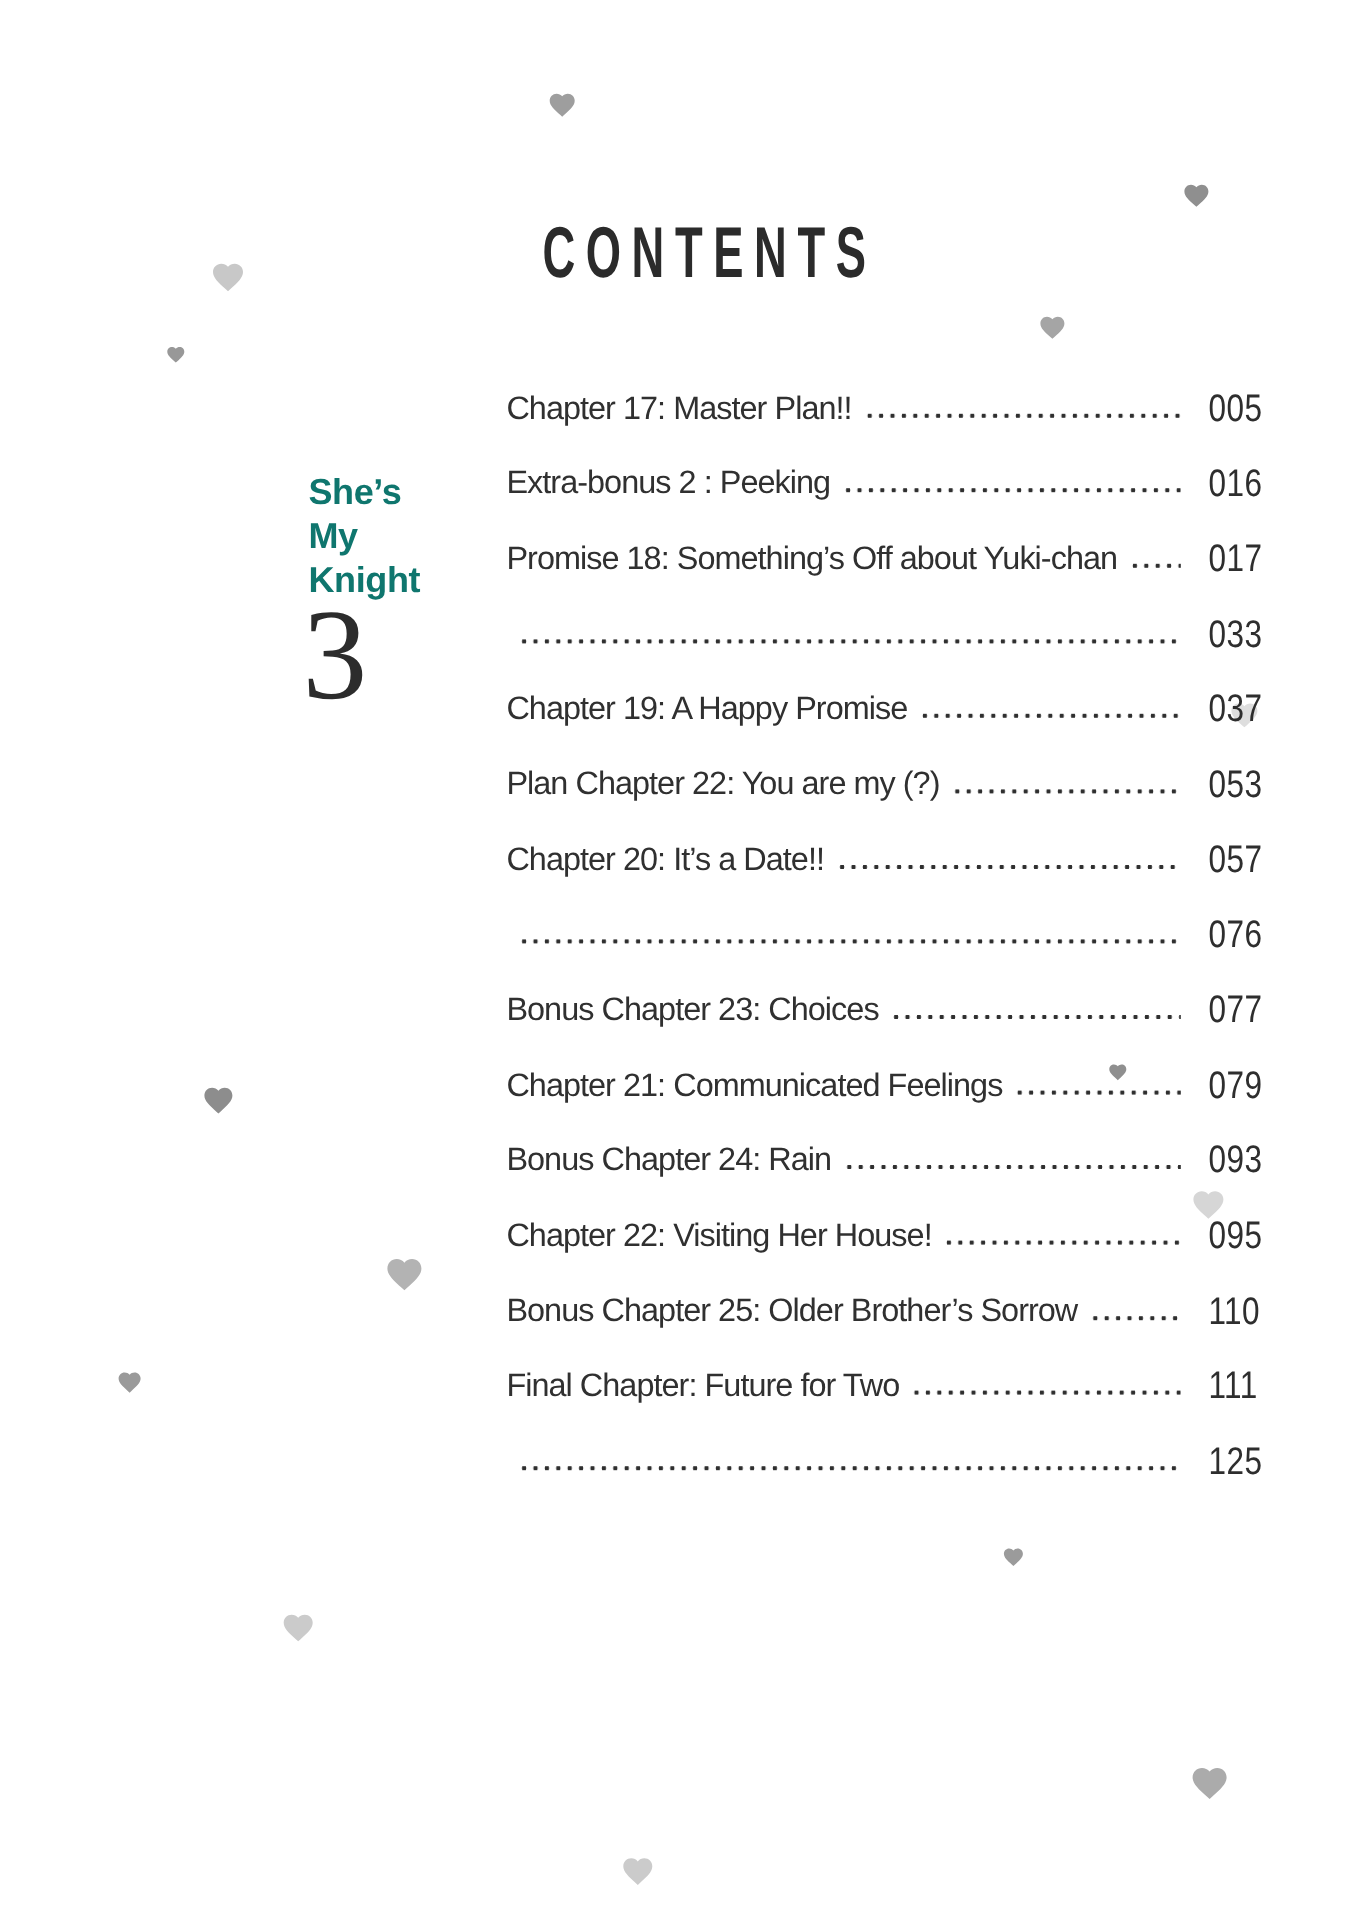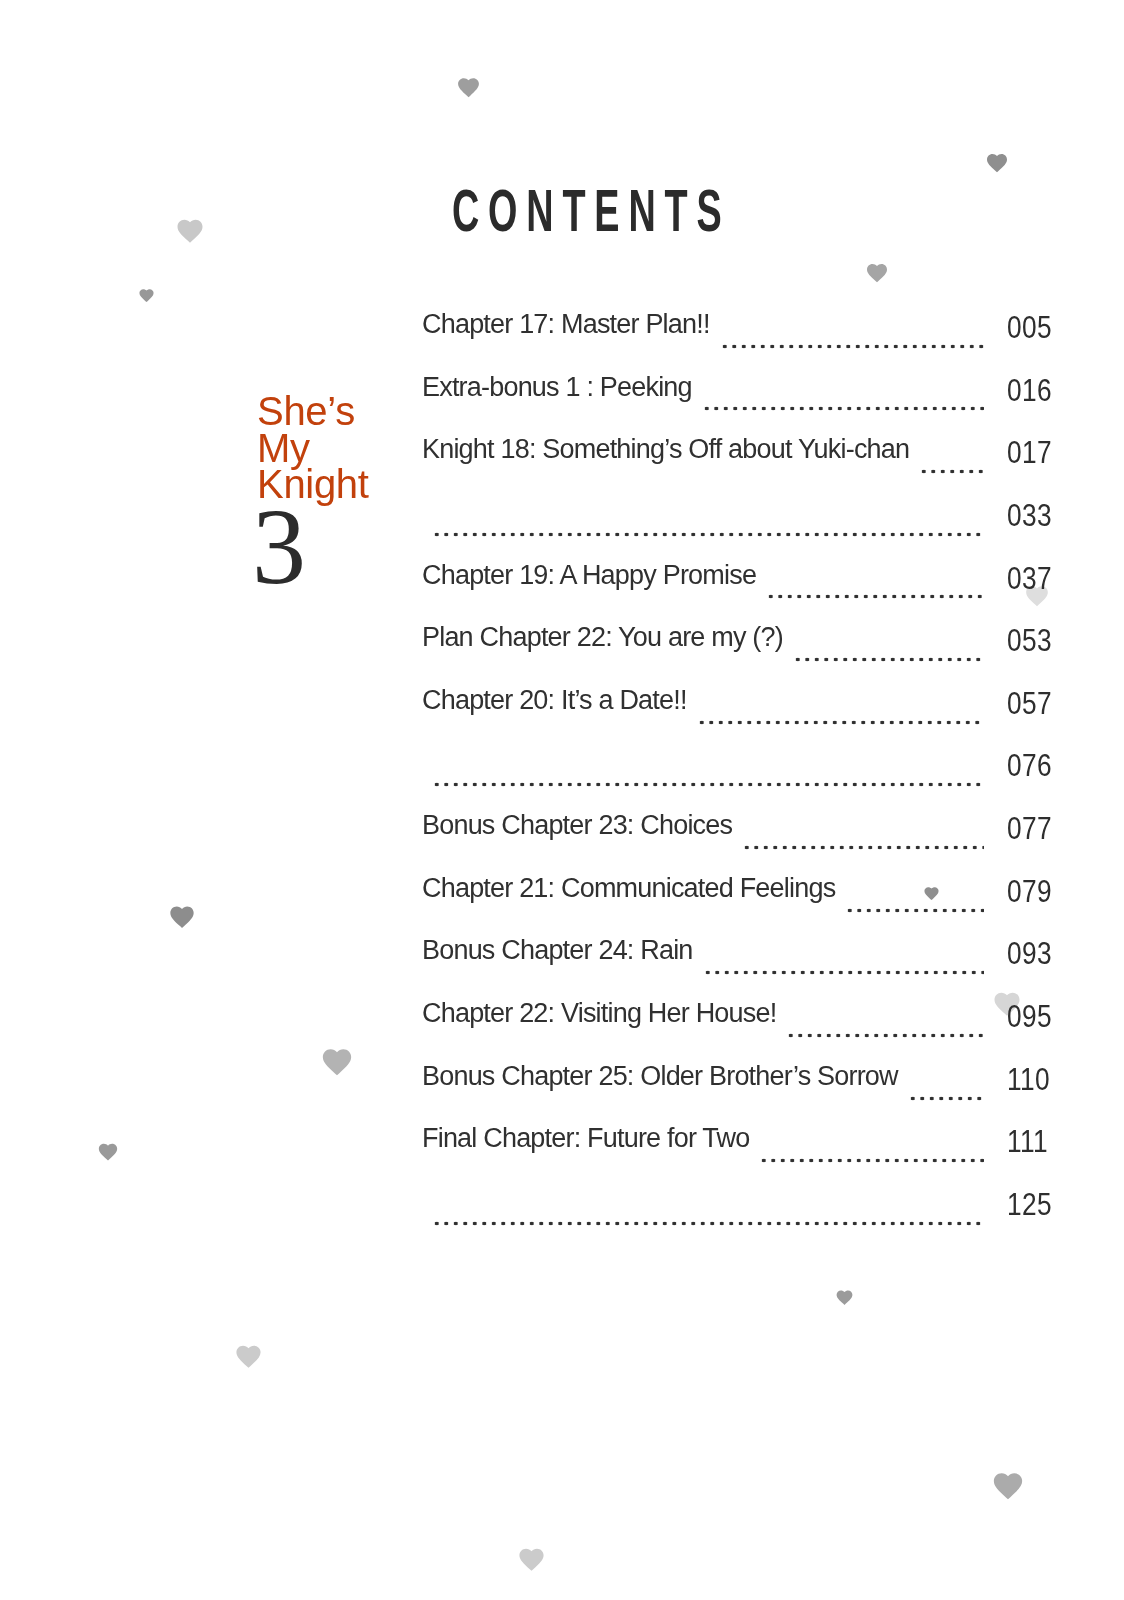--- a/index.html
+++ b/index.html
@@ -40,24 +40,25 @@
     color: #2b2b2b;
     transform: scaleX(0.63);
     transform-origin: left top;
     white-space: nowrap;
   }
   .volume {
     position: absolute;
     left: 257px;
     top: 369px;
     z-index: 1;
-    font-size: 40px;
+    font-size: 30px;
     line-height: 36.6px;
     letter-spacing: -0.3px;
-    color: #c2410c;
+    color: #0f766e;
+    font-weight: bold;
   }
   .volume-number {
     position: absolute;
     left: 252px;
     top: 469px;
     z-index: 1;
     font-family: "Liberation Serif", serif;
     font-size: 108px;
     line-height: 1;
     color: #2c2c2c;
@@ -68,20 +69,21 @@
     top: 285px;
     width: 626px;
     margin: 0;
     padding: 0;
     list-style: none;
     z-index: 1;
   }
   .toc-row {
     height: 62.65px;
     display: flex;
+    align-items: center;
   }
   .toc-title {
     white-space: nowrap;
     font-size: 27px;
     letter-spacing: -0.8px;
     color: #303030;
     flex: none;
   }
   .leader {
     flex: 1 1 auto;
@@ -169,27 +171,27 @@
   <div class="volume-number">3</div>
 
   <ul class="toc">
     <li class="toc-row">
       <span class="toc-title">Chapter 17: Master Plan!!</span>
       <span class="leader"></span>
       <span class="page-num">005</span>
     </li>
 
     <li class="toc-row">
-      <span class="toc-title">Extra-bonus 1 : Peeking</span>
+      <span class="toc-title">Extra-bonus 2 : Peeking</span>
       <span class="leader"></span>
       <span class="page-num">016</span>
     </li>
 
     <li class="toc-row">
-      <span class="toc-title">Knight 18: Something’s Off about Yuki-chan</span>
+      <span class="toc-title">Promise 18: Something’s Off about Yuki-chan</span>
       <span class="leader"></span>
       <span class="page-num">017</span>
     </li>
 
     <li class="toc-row">
       <span class="leader"></span>
       <span class="page-num">033</span>
     </li>
 
     <li class="toc-row">

